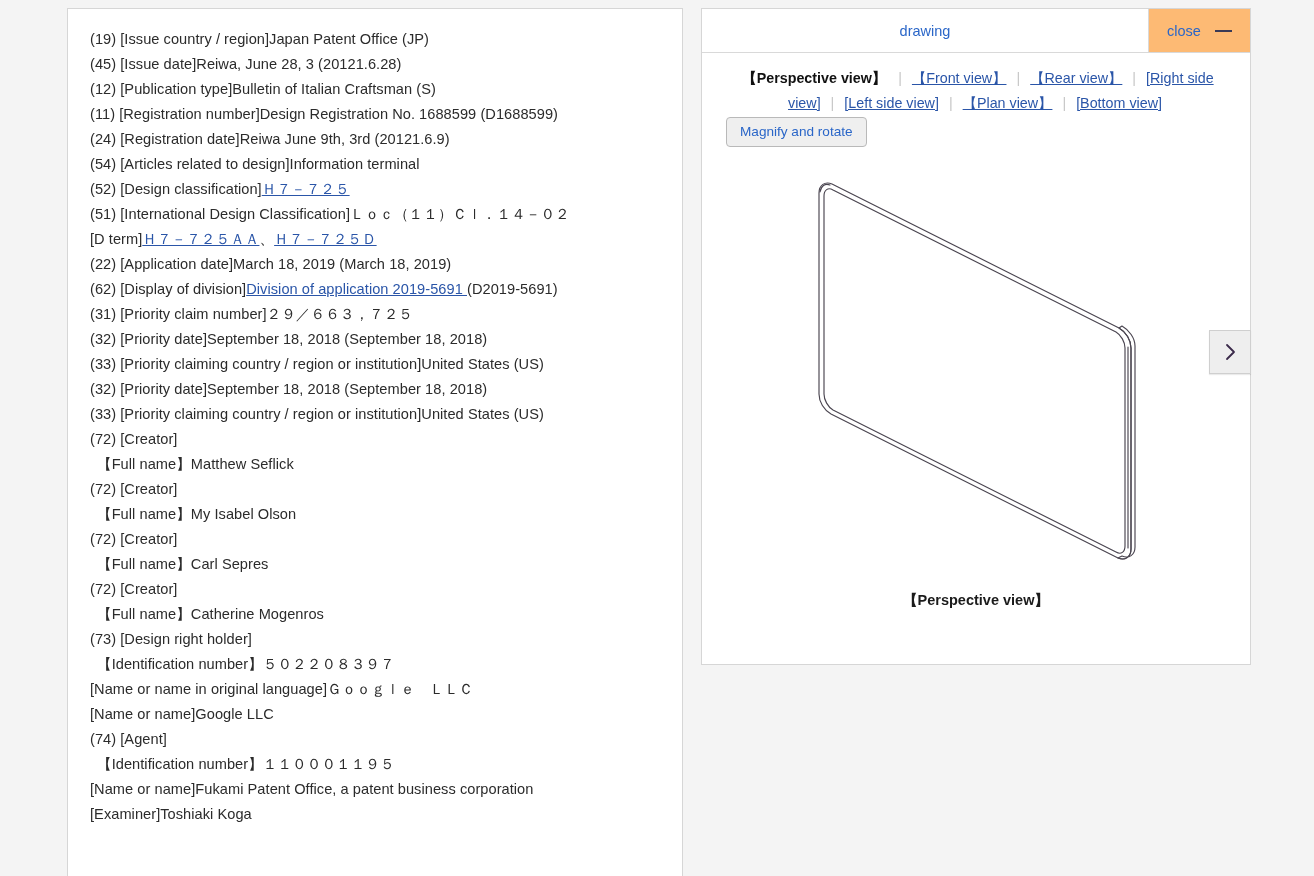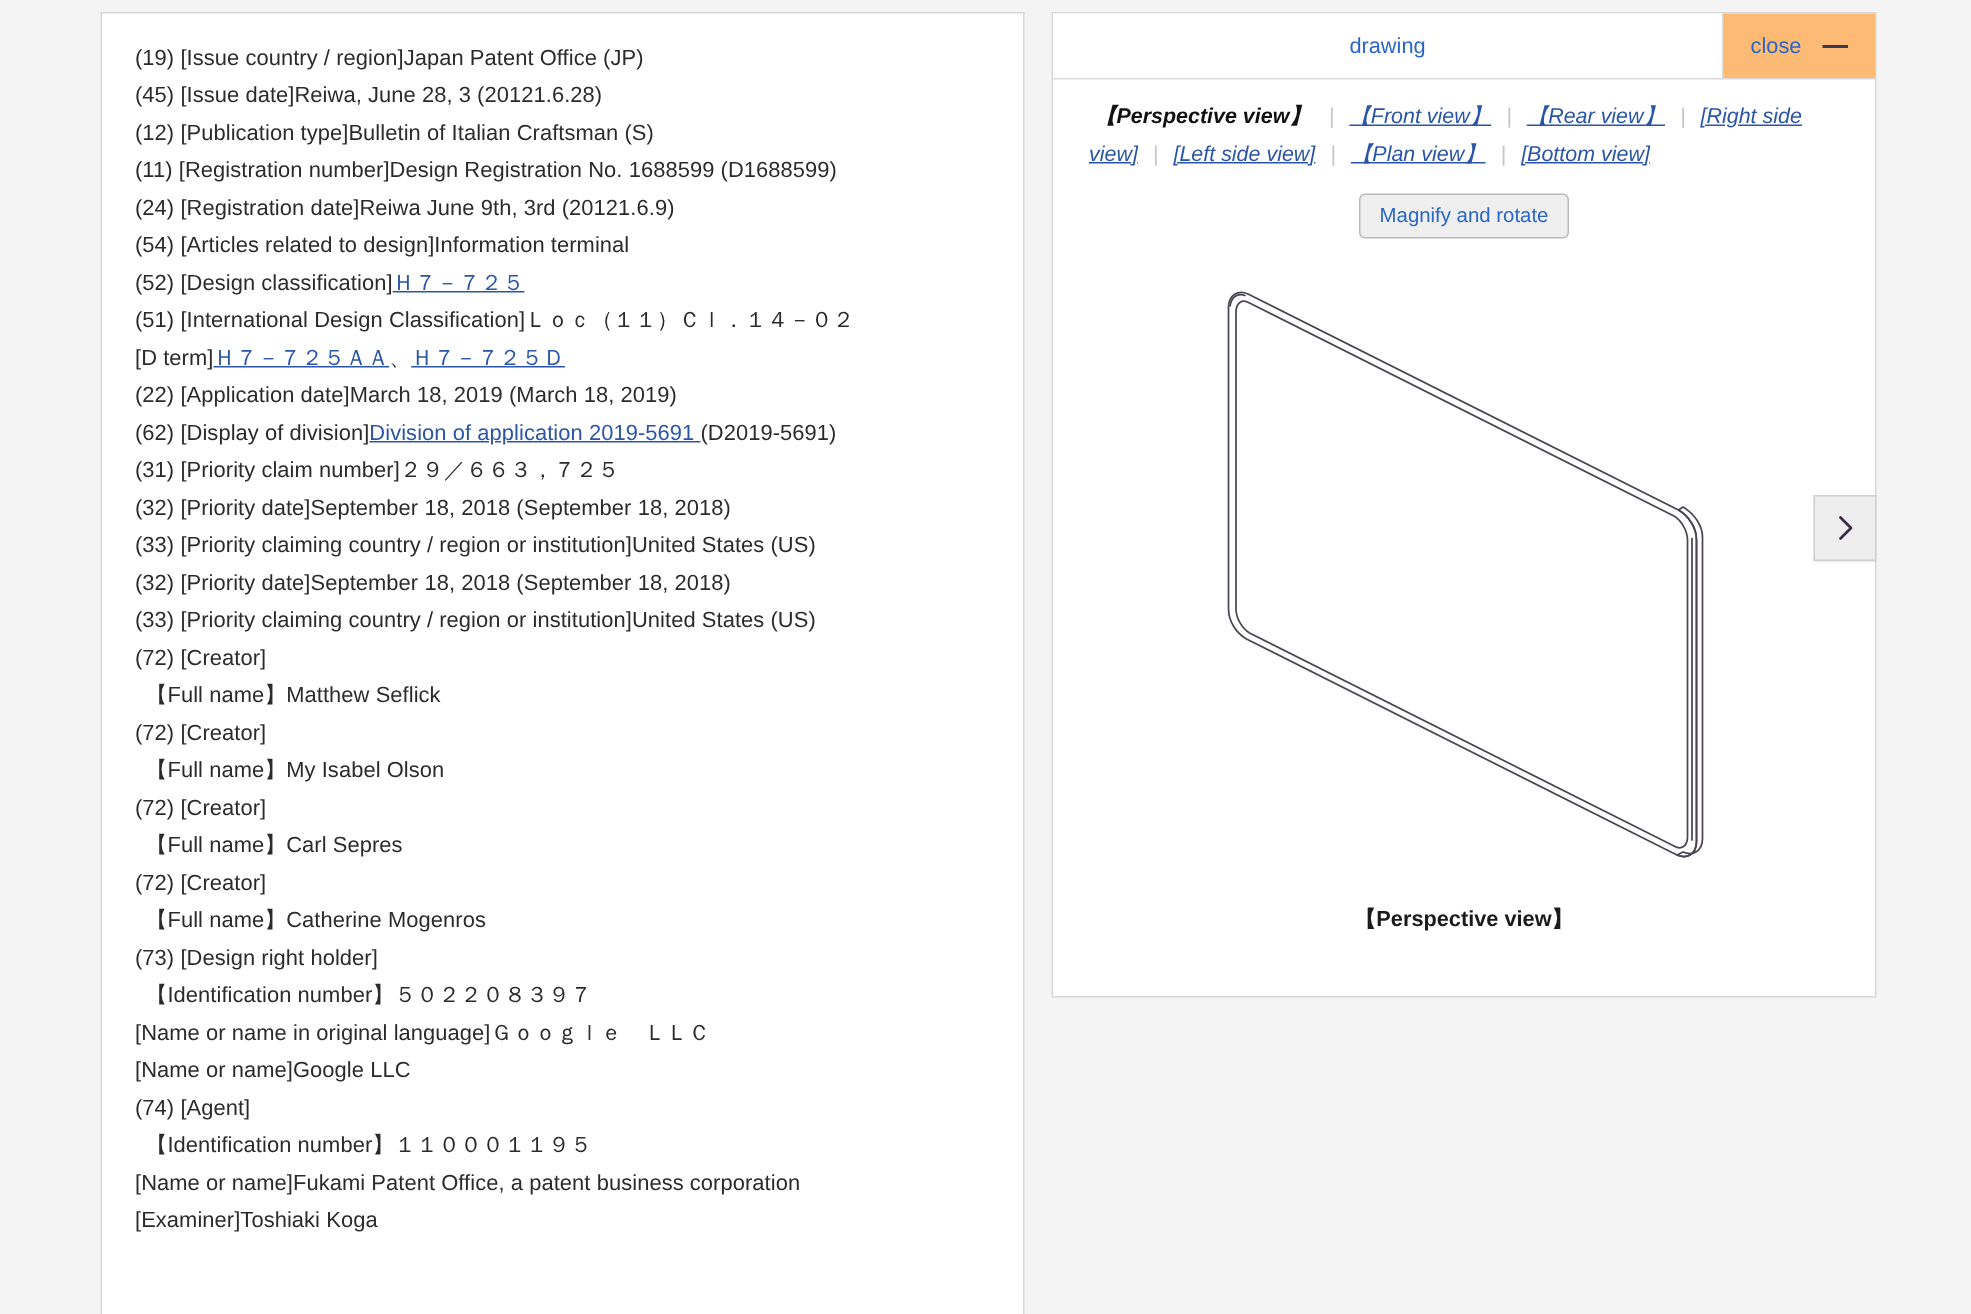--- a/index.html
+++ b/index.html
@@ -88,22 +88,22 @@
   .dp-body {
     flex: 1;
     position: relative;
     padding: 13px 24px 0 24px;
     overflow: hidden;
   }
 
   .view-links {
     font-size: 14.3px;
     line-height: 25px;
+    text-align: center;
     color: #333;
-    font-style: italic;
   }
   .view-links .cur {
     font-weight: bold;
     color: #111;
     padding: 0 4px;
   }
   .view-links .vlnk {
     color: #2a55a8;
     text-decoration: underline;
     cursor: pointer;
@@ -111,22 +111,21 @@
   }
   .view-links .sep {
     color: #c6c6c6;
     padding: 0 8px;
     text-decoration: none;
     display: inline-block;
   }
 
   .magnify-row {
     display: flex;
-    justify-content: center;
-    margin-top: 13px;
+    margin-top: 1px;
   }
   .magnify-btn {
     font-family: "Liberation Sans", sans-serif;
     font-size: 13.6px;
     color: #2a66c8;
     background: #efefef;
     border: 1px solid #b9b9b9;
     border-radius: 4px;
     padding: 6px 13px 7px 13px;
     cursor: pointer;

